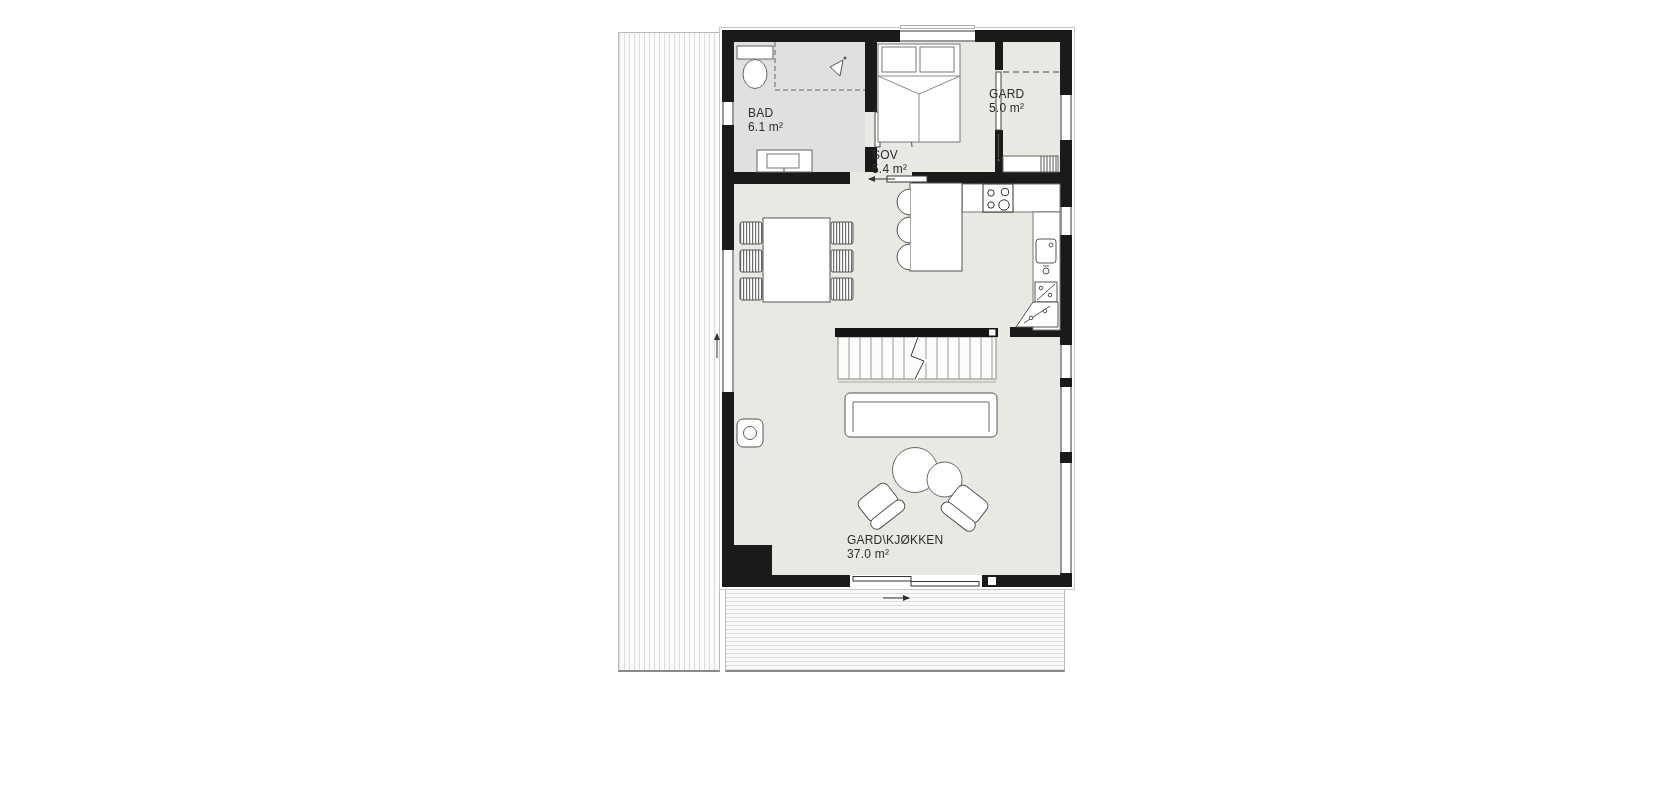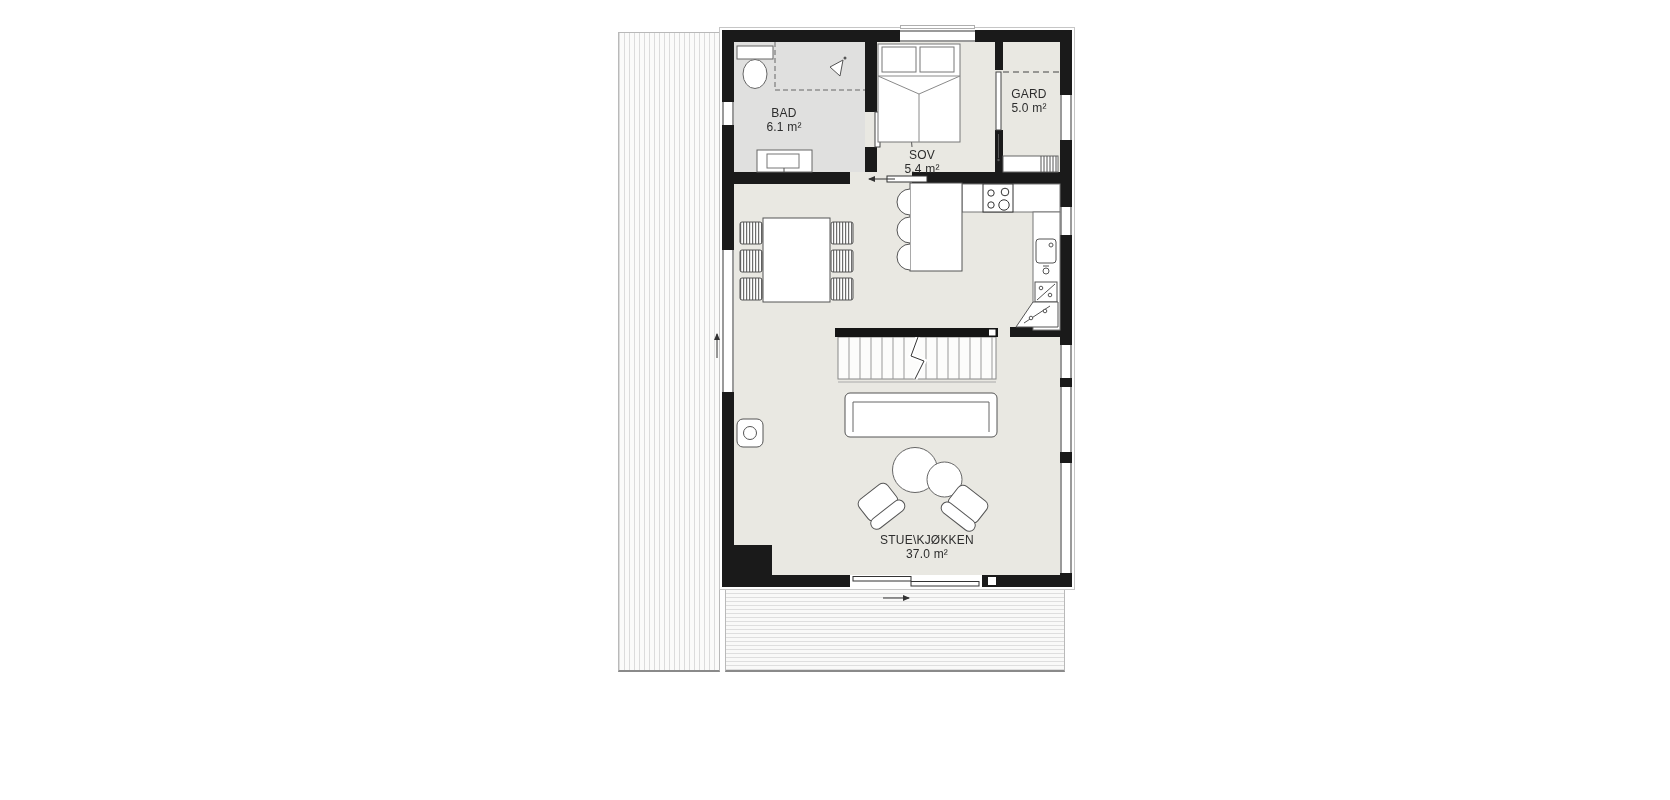--- a/index.html
+++ b/index.html
@@ -18,21 +18,21 @@
   
   .bld-bg{left:105px;top:0;width:350px;height:557px;background:#e9e8e2;
     box-shadow:0 0 0 2px #ffffff,0 0 0 3px #c6c6c6;}
   .bath-floor{left:117px;top:12px;width:131px;height:130px;background:#e0e0df;}
   .wall{position:absolute;background:#1a1a1a;}
   .win{position:absolute;background:#ffffff;box-sizing:border-box;}
   .win-h{border-top:2px solid #9a9a9a;border-bottom:2px solid #9a9a9a;}
   .win-v{border-left:2px solid #9a9a9a;border-right:2px solid #9a9a9a;}
   .sill{position:absolute;background:#fff;border:1px solid #aeaeae;box-sizing:border-box;}
   .room-label{position:absolute;font-size:12px;line-height:14px;color:#2d2d2d;
-    text-align:center;white-space:nowrap;letter-spacing:.2px;}
+    white-space:nowrap;letter-spacing:.2px;}
   svg.overlay{position:absolute;left:0;top:0;width:458px;height:645px;overflow:visible;}
 </style>
 </head>
 <body>
 
 <div class="stage">
  <div class="plan">
 
   <div class="deck deck-left"></div>
   <div class="deck deck-bottom"></div>
@@ -197,31 +197,31 @@
     </g>
 
     <g>
       <rect x="236" y="546.5" width="58" height="4.5" fill="#fff" stroke="#333"></rect>
       <rect x="294" y="551.5" width="68" height="4.5" fill="#fff" stroke="#333"></rect>
       <line x1="266" y1="568" x2="292" y2="568" stroke="#333" marker-end="url(#ah)"></line>
     </g>
     <line x1="100" y1="328" x2="100" y2="304" stroke="#333" marker-end="url(#ah)"></line>
   </svg>
 
-  <div class="room-label" style="left:117px;top:76px;width:100px">
+  <div class="room-label" style="left:131px;top:76px;width:100px">
     <div>BAD</div>
     <div>6.1 m²</div>
   </div>
   <div class="room-label" style="left:255px;top:118px;width:100px">
     <div>SOV</div>
     <div>5.4 m²</div>
   </div>
   <div class="room-label" style="left:372px;top:57px;width:80px">
     <div>GARD</div>
     <div>5.0 m²</div>
   </div>
   <div class="room-label" style="left:230px;top:503px;width:160px">
-    <div>STUE\KJØKKEN</div>
+    <div>GARD\KJØKKEN</div>
     <div>37.0 m²</div>
   </div>
 
  </div>
 </div>
 
 </body></html>

